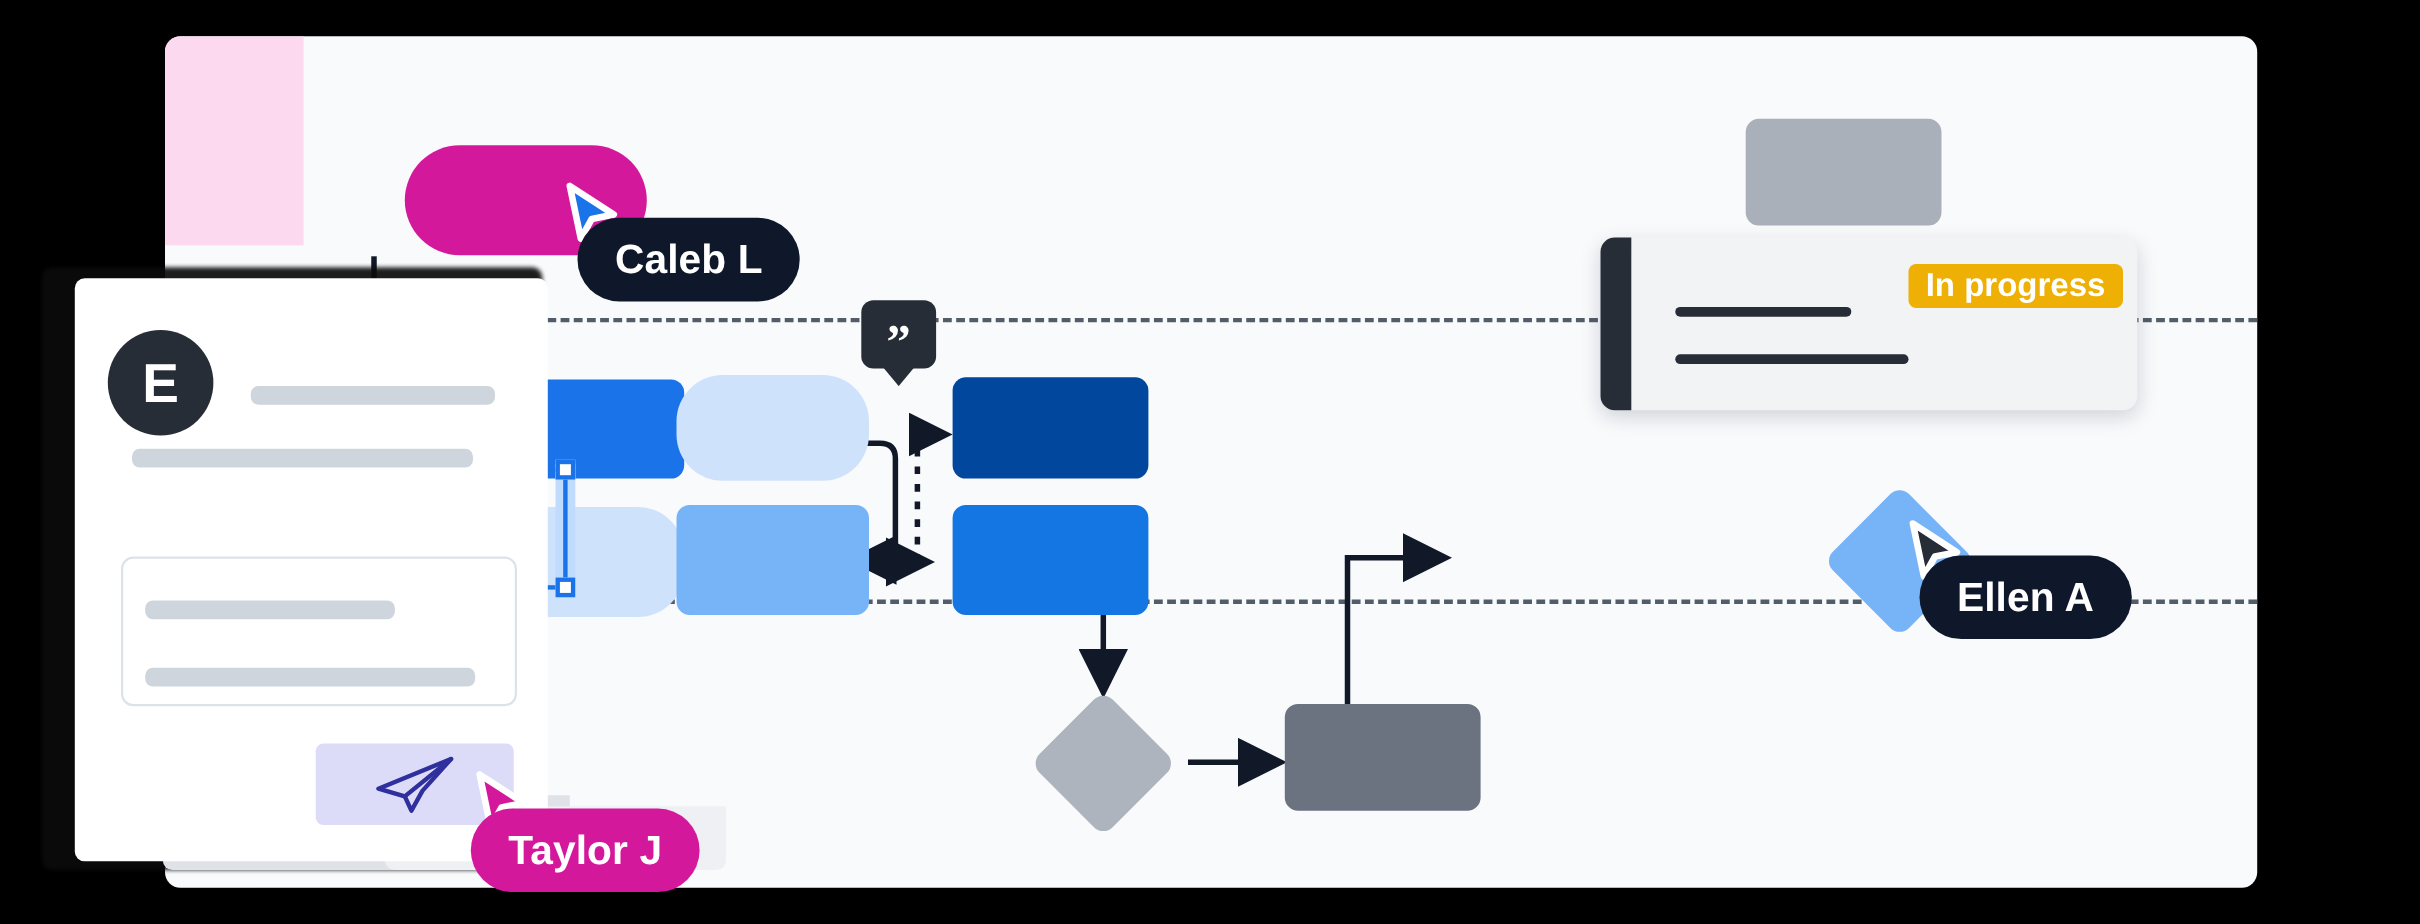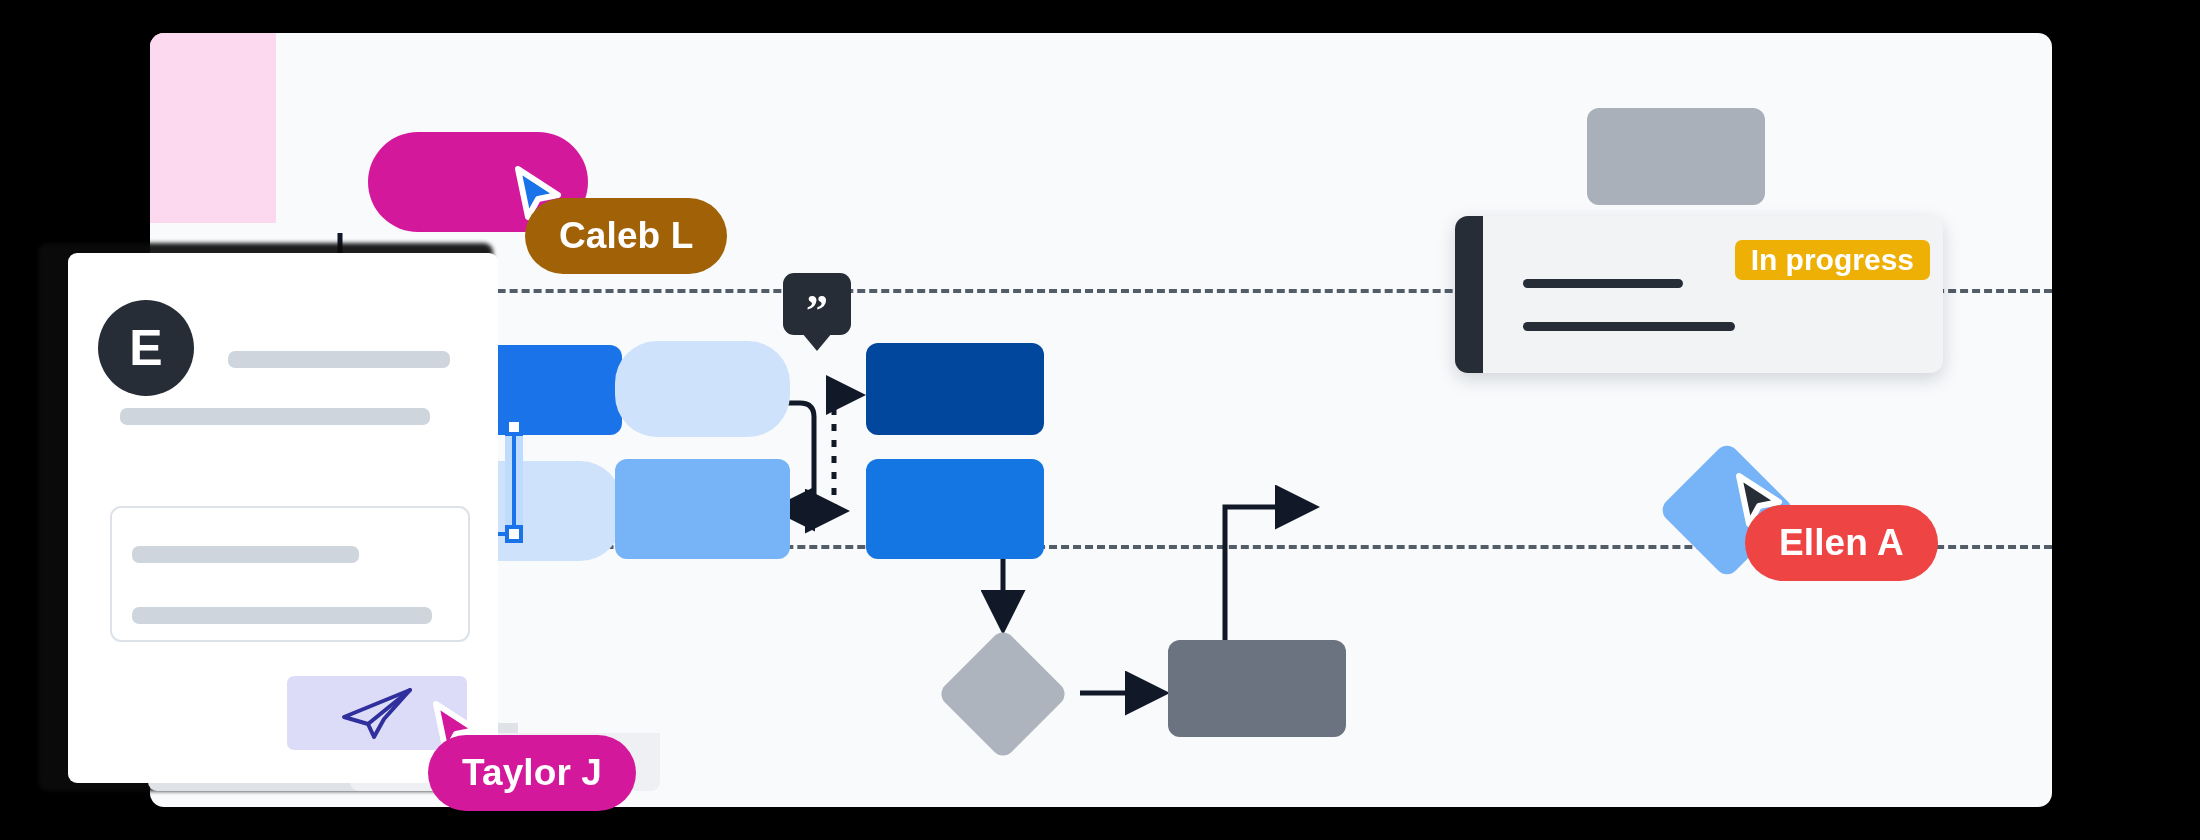--- a/index.html
+++ b/index.html
@@ -54,23 +54,23 @@
   .sel-tick{position:absolute;left:345px;width:12px;height:4px;background:#1a73e8;}
   .sel-tick.a{top:392px;}
   .sel-tick.b{top:499px;}
 
   
   .pill{
     position:absolute;display:flex;align-items:center;justify-content:center;
     border-radius:999px;color:#fff;font-size:37px;font-weight:700;
     letter-spacing:.1px;padding:0 34px;height:76px;white-space:nowrap;
   }
-  .pill.blue{background:#a16207;}
+  .pill.blue{background:#0f172a;}
   .pill.pink{background:#d4189c;}
-  .pill.dark{background:#ef4444;}
+  .pill.dark{background:#0f172a;}
 
   .cursor{position:absolute;width:0;height:0;}
   .cursor svg{display:block;overflow:visible;}
 
   
   .bubble{
     position:absolute;width:68px;height:62px;background:#272d36;border-radius:11px;
     display:flex;align-items:center;justify-content:center;
   }
   .bubble:after{

